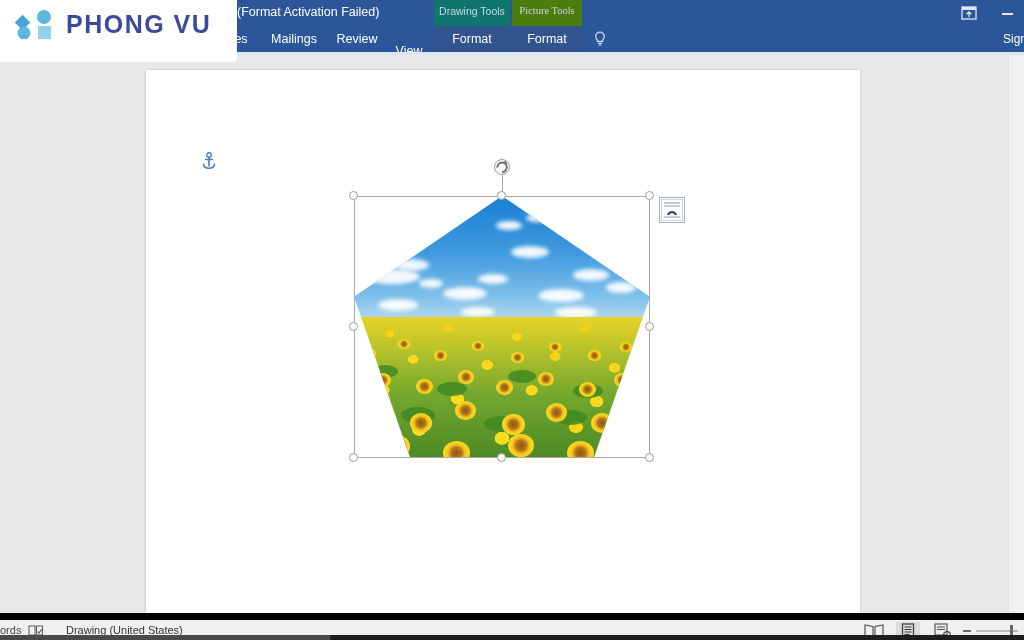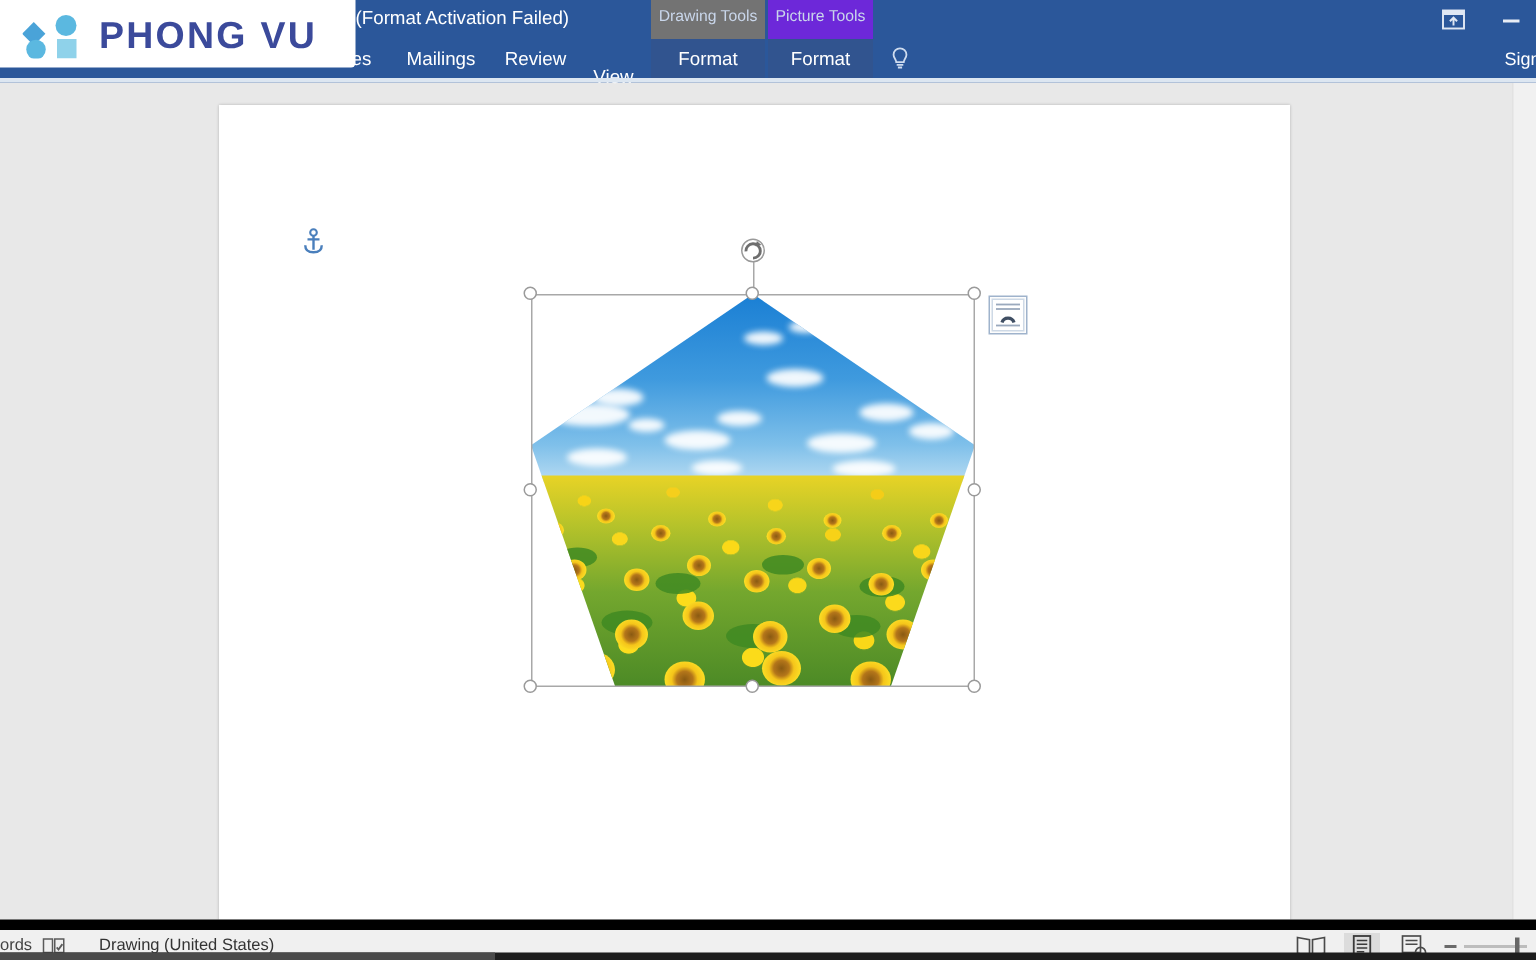--- a/index.html
+++ b/index.html
@@ -18,25 +18,26 @@
   }
   #title-row {
     position:absolute; left:0; top:0; width:1024px; height:26px;
   }
   #doc-title {
     position:absolute; left:237px; top:5px;
     font-size:12.5px; color:#ffffff; white-space:nowrap;
   }
   #contextual-group-drawing {
     position:absolute; left:434px; top:0px; width:76px; height:26px;
-    background:#737373;
+    background:#0f766e;
   }
   #contextual-group-picture {
     position:absolute; left:512px; top:0px; width:70px; height:26px;
-    background:#6d28d9;
+    background:#4d7c0f;
+    font-family:Liberation Serif, serif;
   }
   .ctx-label {
     position:absolute; left:0; top:5px; width:100%;
     text-align:center; font-size:10.5px; color:#c9d6ea; white-space:nowrap;
   }
   #ribbon-display-options {
     position:absolute; left:960px; top:4px; width:18px; height:18px;
     cursor:pointer;
   }
   #minimize-button {
@@ -70,21 +71,21 @@
     position:absolute; left:1003px; top:0; height:26px; line-height:26px;
     font-size:12px; color:#ffffff; white-space:nowrap; cursor:pointer;
   }
   #ribbon-underline {
     position:absolute; left:0; top:52px; width:1024px; height:3px;
     background:#dce6f1;
   }
 
   
   #logo-overlay {
-    position:absolute; left:0; top:0; width:237px; height:45px;
+    position:absolute; left:0; top:0; width:237px; height:62px;
     background:#ffffff; z-index:40;
     border-bottom-right-radius:3px;
   }
   #logo-mark { position:absolute; left:15px; top:9px; width:46px; height:30px; }
   #logo-text {
     position:absolute; left:66px; top:10px;
     font-size:25px; font-weight:bold; letter-spacing:1.5px;
     color:#3b4a9b; font-family:"Liberation Sans", sans-serif;
     white-space:nowrap;
   }

